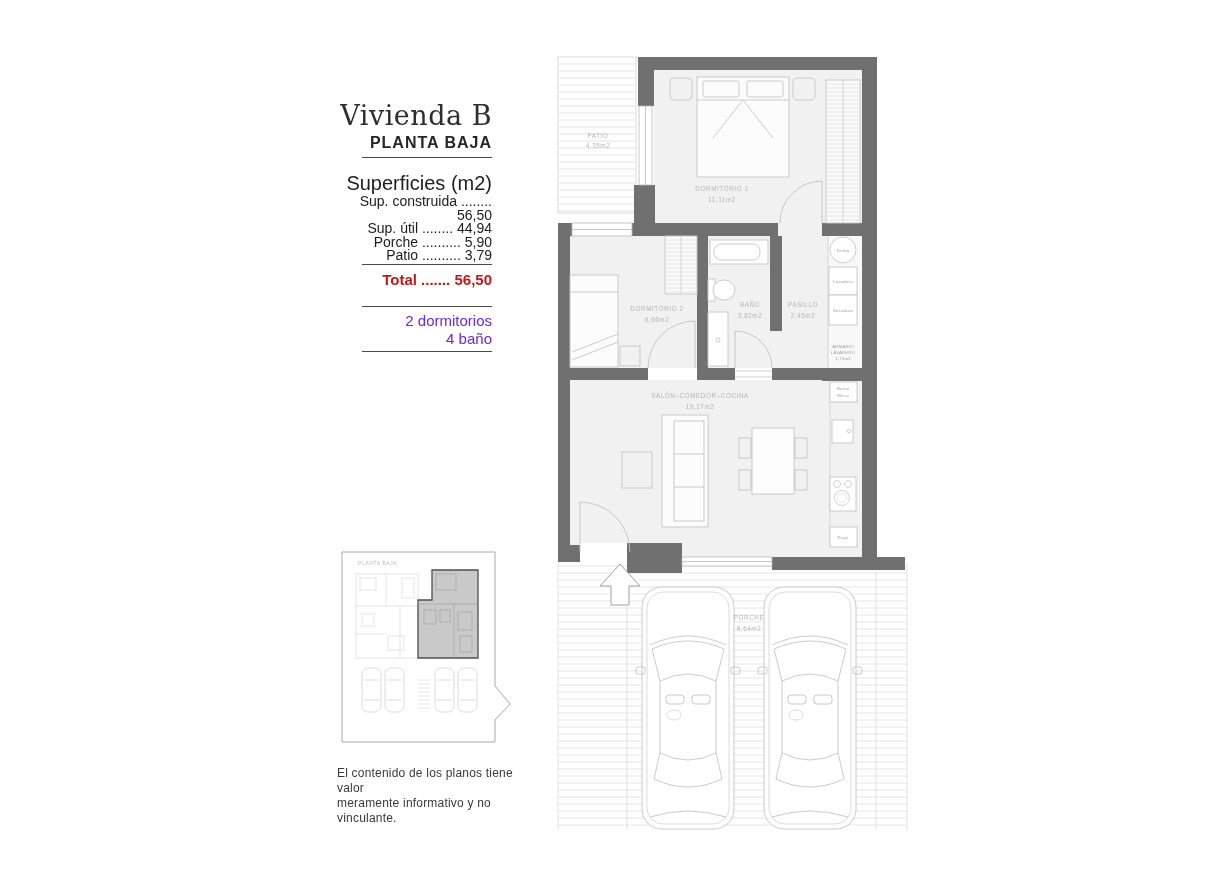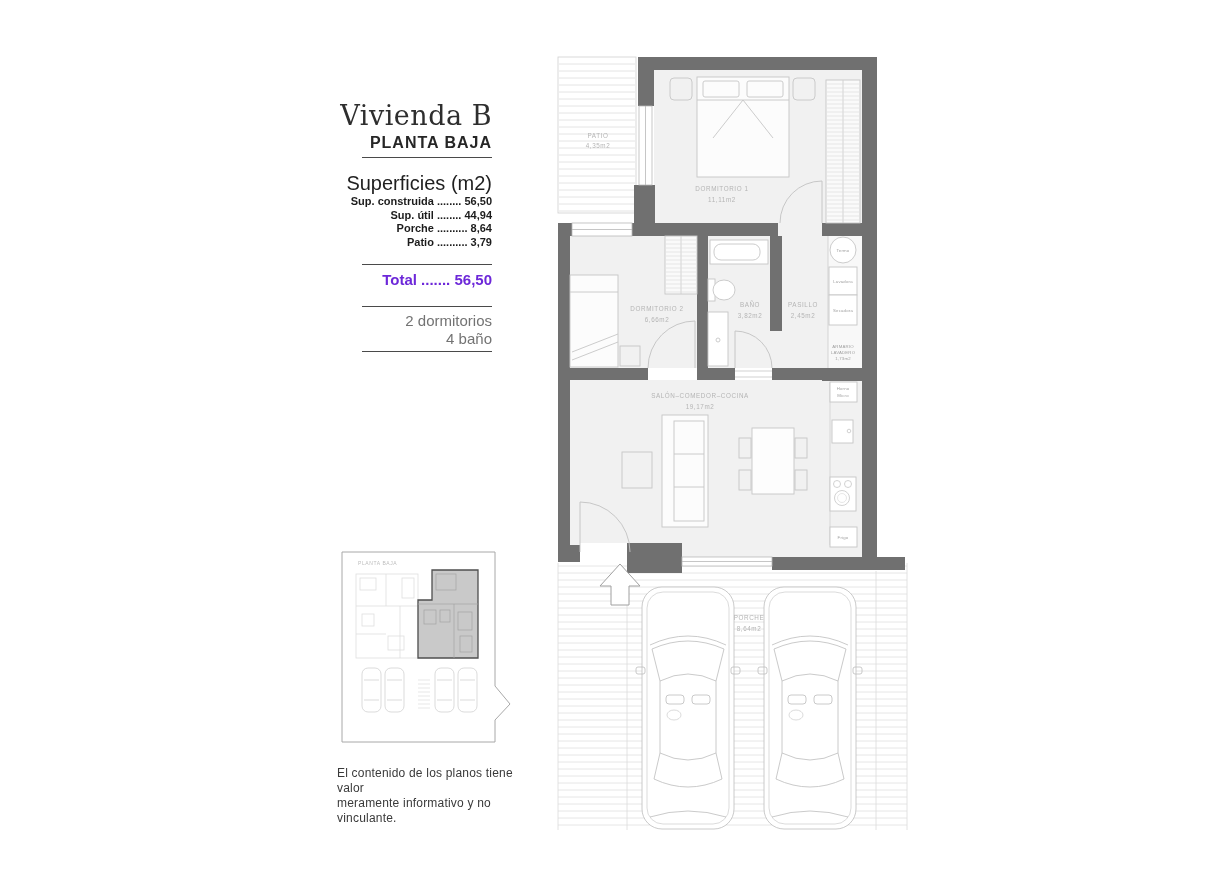--- a/index.html
+++ b/index.html
@@ -7,23 +7,23 @@
          font-family:"Liberation Sans",sans-serif;}
   
   .panel{position:absolute;left:335px;top:0;width:157px;text-align:right;color:#2d2d2d;}
   .panel .abs{position:absolute;right:0;width:100%;margin-left:36px;}
   .title{top:100px;font-family:"DejaVu Serif","Liberation Serif",serif;font-size:27px;
          font-weight:500;letter-spacing:.5px;color:#2e2e2e;}
   .subtitle{top:134px;font-size:16px;font-weight:bold;letter-spacing:1px;color:#262626;}
   .rule{position:absolute;right:0;width:130px;border-top:1px solid #4a4a4a;height:0;}
   .r1{top:157px;} .r2{top:264px;} .r3{top:306px;} .r4{top:351px;}
   .surf-head{top:172px;font-size:20px;color:#1f1f1f;}
-  .surf-rows{top:195px;font-size:11px;line-height:13.5px;color:#1c1c1c;font-weight:bold;}
-  .total{top:271px;font-size:15px;font-weight:bold;color:#6d28d9;}
-  .features{top:312px;font-size:15px;line-height:18px;color:#737373;}
+  .surf-rows{top:195px;font-size:14px;line-height:13.5px;color:#1c1c1c;}
+  .total{top:271px;font-size:15px;font-weight:bold;color:#b91c1c;}
+  .features{top:312px;font-size:15px;line-height:18px;color:#6d28d9;}
   .disclaimer{position:absolute;left:337px;top:766px;width:205px;font-size:12px;
               line-height:15px;color:#3a3a3a;letter-spacing:.2px;text-align:left;}
   
   svg{position:absolute;display:block;}
   .keyplan{left:340px;top:548px;}
   .floorplan{left:550px;top:50px;}
   text{font-family:"Liberation Sans",sans-serif;}
   .rlabel{font-size:6.3px;fill:#b5b5b5;letter-spacing:.6px;}
   .alabel{font-size:4.3px;fill:#9f9f9f;letter-spacing:.2px;}
   .klabel{font-size:5px;fill:#bdbdbd;letter-spacing:.6px;}
@@ -36,21 +36,21 @@
   <div class="panel">
     <div class="abs title">Vivienda B</div>
     <div class="abs subtitle">PLANTA BAJA</div>
     <div class="rule r1"></div>
 
     <div class="abs surf-head">Superficies (m2)</div>
 
     <div class="abs surf-rows">
       <div><span>Sup. construida</span> <span>........</span> <span>56,50</span></div>
       <div><span>Sup. útil</span> <span>........</span> <span>44,94</span></div>
-      <div><span>Porche</span> <span>..........</span> <span>8,64</span></div>
+      <div><span>Porche</span> <span>..........</span> <span>5,90</span></div>
       <div><span>Patio</span> <span>..........</span> <span>3,79</span></div>
     </div>
 
     <div class="rule r2"></div>
     <div class="abs total"><span>Total</span> <span>.......</span> <span>56,50</span></div>
     <div class="rule r3"></div>
 
     <div class="abs features">
       <div>2 dormitorios</div>
       <div>4 baño</div>

